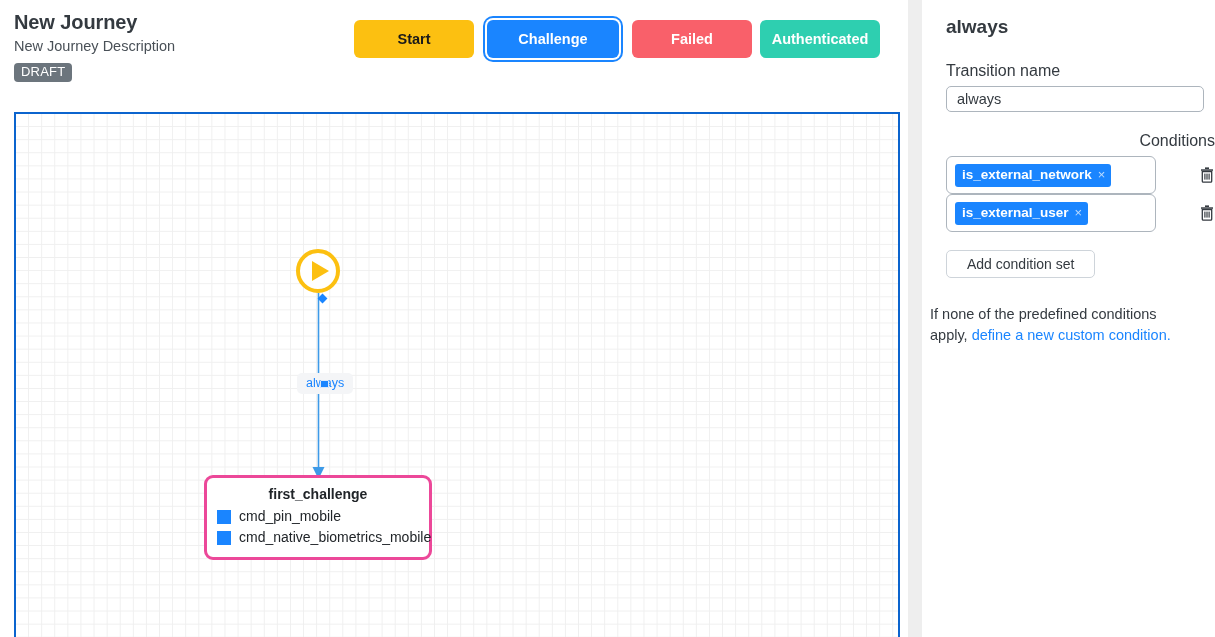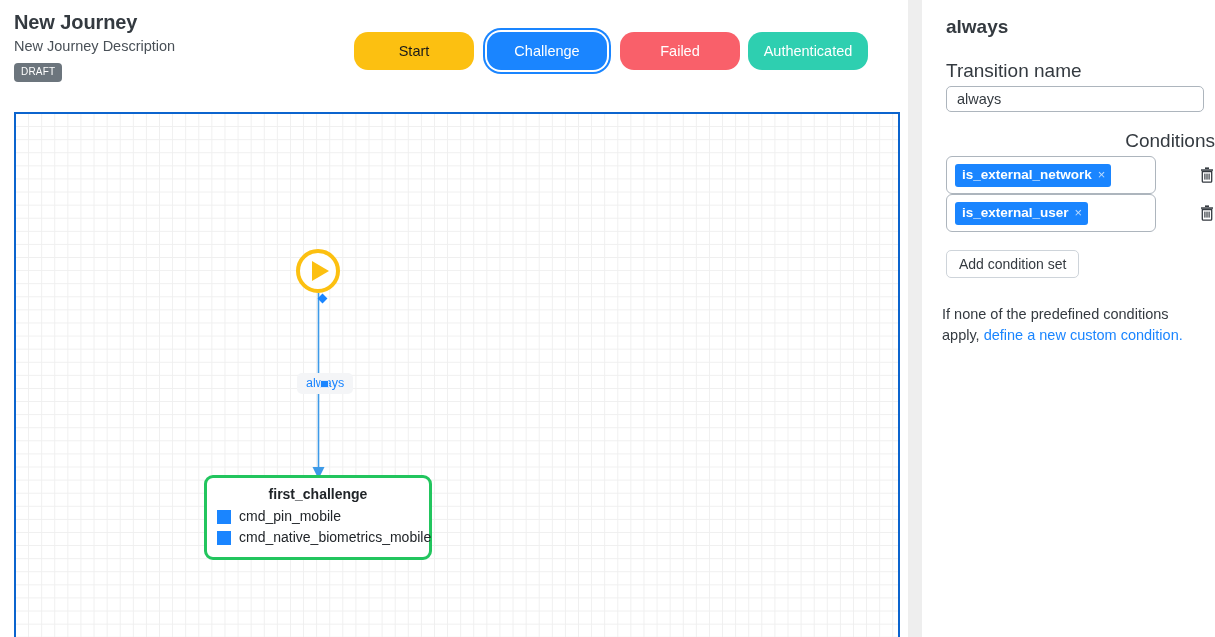--- a/index.html
+++ b/index.html
@@ -45,60 +45,60 @@
     font-size: 14.5px;
     color: #495057;
     line-height: 20px;
     margin-top: 2px;
   }
   .badge {
     display: inline-block;
     margin-top: 7px;
     background: #6c757d;
     color: #ffffff;
-    font-size: 10px;
+    font-size: 13px;
     letter-spacing: 0.2px;
     padding: 3px 7px 4px 7px;
     border-radius: 4px;
     line-height: 12px;
   }
 
   
   #state-buttons {
     position: absolute;
     left: 354px; top: 20px;
     display: flex;
     align-items: center;
     gap: 8px;
   }
   .state-btn {
     border: none;
-    border-radius: 14px;
+    border-radius: 6px;
     height: 38px;
     padding: 0 18px;
     font-family: "Liberation Sans", sans-serif;
     font-size: 14.5px;
-    font-weight: normal;
+    font-weight: bold;
     cursor: pointer;
     color: #ffffff;
     white-space: nowrap;
     display: flex;
     align-items: center;
     justify-content: center;
   }
   .state-btn.start   { background: #fcc011; color: #1a1a1a; width: 120px; }
   .state-btn.authed  { background: #2ecfb0; color: #ffffff; width: 120px; }
   .state-btn.failed  { background: #f9606a; color: #ffffff; width: 120px; }
   .state-btn.challenge {
     background: #1a85ff;
     color: #ffffff;
-    width: 120px;
+    width: 132px;
     height: 38px;
     box-shadow: 0 0 0 2px #ffffff, 0 0 0 4px #1a85ff;
-    margin: 12px 5px;
+    margin: 0 5px;
   }
 
   
   #canvas-wrap {
     position: absolute;
     left: 14px; top: 112px;
     width: 886px; height: 525px;
     border: 2px solid #0b64ce;
     border-bottom: none;
     background: #ffffff;
@@ -165,21 +165,21 @@
     background: #1a85ff;
     border: 1.5px solid #dbe9fb;
     border-radius: 1px;
   }
 
   
   #challenge-node {
     position: absolute;
     left: 188px; top: 361px;
     width: 228px;
-    border: 3px solid #22c55e;
+    border: 3px solid #ec4899;
     border-radius: 9px;
     background: #ffffff;
     padding: 7px 10px 9px 10px;
     cursor: pointer;
   }
   #challenge-node .node-title {
     text-align: center;
     font-size: 14px;
     font-weight: bold;
     color: #212529;
@@ -220,21 +220,21 @@
     padding: 14px 0 0 0;
   }
   .panel-title {
     font-size: 19px;
     font-weight: bold;
     color: #343a40;
     margin: 0 0 0 24px;
     line-height: 26px;
   }
   .field-label {
-    font-size: 19px;
+    font-size: 16px;
     color: #343a40;
     margin: 22px 0 6px 24px;
     line-height: 18px;
   }
   .text-input {
     display: block;
     margin-left: 24px;
     width: 258px;
     height: 26px;
     border: 1px solid #adb5bd;
@@ -304,28 +304,28 @@
     font-weight: bold;
     color: #343a40;
     line-height: 18px;
   }
   .add-btn {
     margin: 18px 0 0 24px;
     background: #ffffff;
     border: 1px solid #ced4da;
     border-radius: 5px;
     height: 28px;
-    padding: 0 12px;
+    padding: 0 20px;
     font-family: "Liberation Sans", sans-serif;
     font-size: 14px;
     color: #343a40;
     cursor: pointer;
   }
   .helper {
-    margin: 26px 24px 0 20px;
+    margin: 26px 24px 0 8px;
     font-size: 14.5px;
     color: #343a40;
     line-height: 21px;
     width: 250px;
   }
   .helper a {
     color: #1a85ff;
     text-decoration: none;
     cursor: pointer;
   }

